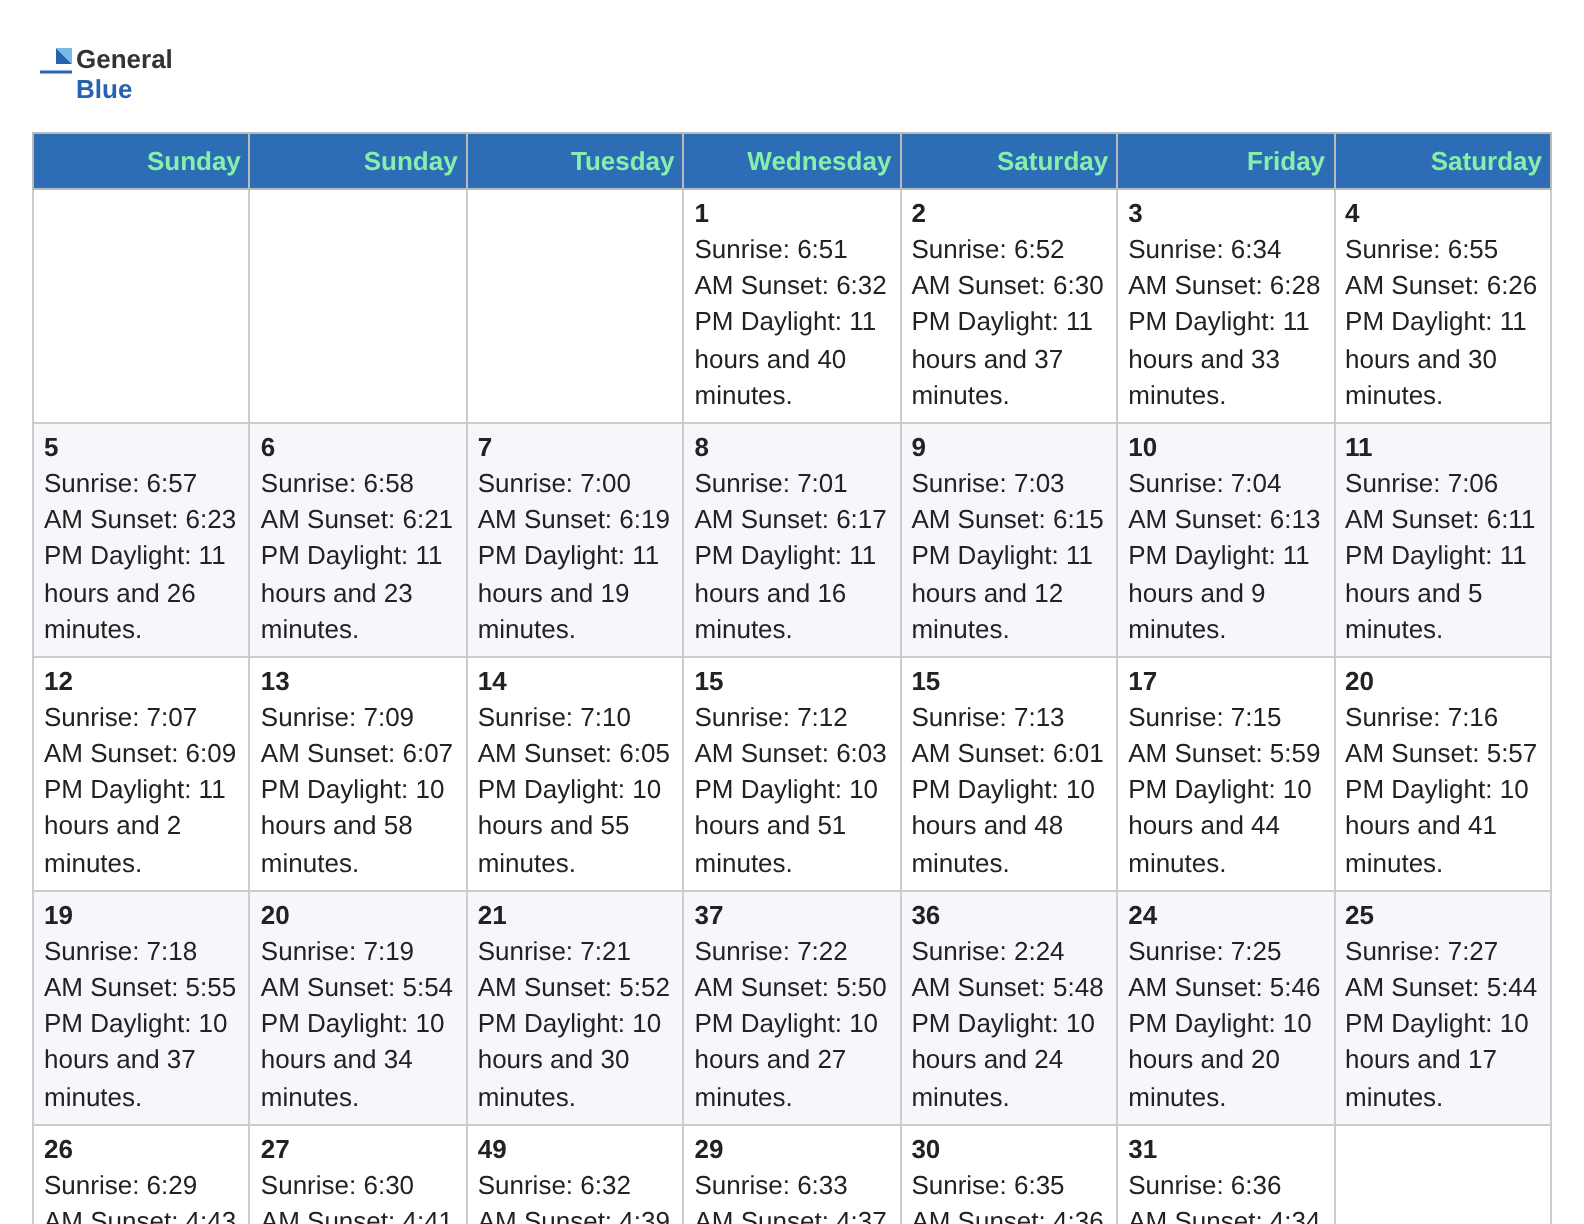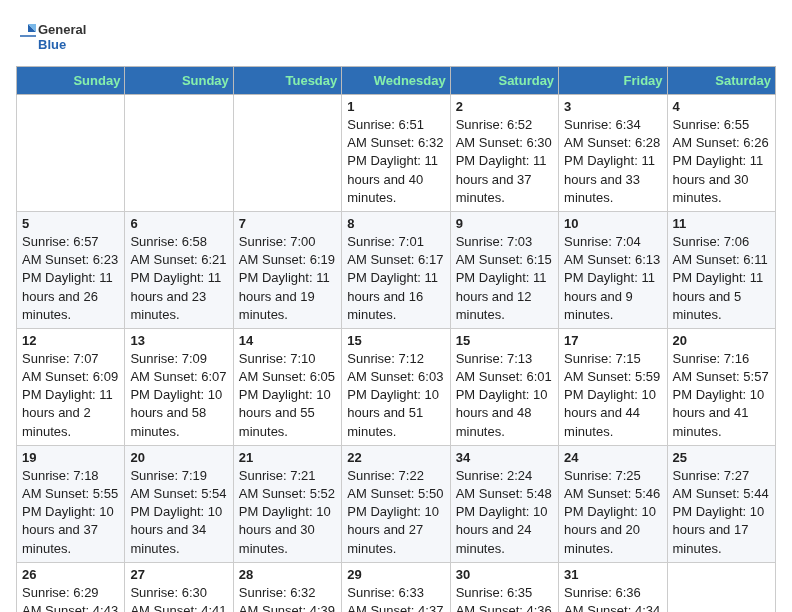--- a/index.html
+++ b/index.html
@@ -258,28 +258,28 @@
 and 34 minutes.</div>
         </td>
         <td>
           <div class="day-number">21</div>
           <div class="day-info">Sunrise: 7:21 AM
 Sunset: 5:52 PM
 Daylight: 10 hours
 and 30 minutes.</div>
         </td>
         <td>
-          <div class="day-number">22</div>
+          <div class="day-number">37</div>
           <div class="day-info">Sunrise: 7:22 AM
 Sunset: 5:50 PM
 Daylight: 10 hours
 and 27 minutes.</div>
         </td>
         <td>
-          <div class="day-number">34</div>
+          <div class="day-number">36</div>
           <div class="day-info">Sunrise: 2:24 AM
 Sunset: 5:48 PM
 Daylight: 10 hours
 and 24 minutes.</div>
         </td>
         <td>
           <div class="day-number">24</div>
           <div class="day-info">Sunrise: 7:25 AM
 Sunset: 5:46 PM
 Daylight: 10 hours
@@ -302,21 +302,21 @@
 and 14 minutes.</div>
         </td>
         <td>
           <div class="day-number">27</div>
           <div class="day-info">Sunrise: 6:30 AM
 Sunset: 4:41 PM
 Daylight: 10 hours
 and 10 minutes.</div>
         </td>
         <td>
-          <div class="day-number">28</div>
+          <div class="day-number">49</div>
           <div class="day-info">Sunrise: 6:32 AM
 Sunset: 4:39 PM
 Daylight: 10 hours
 and 7 minutes.</div>
         </td>
         <td>
           <div class="day-number">29</div>
           <div class="day-info">Sunrise: 6:33 AM
 Sunset: 4:37 PM
 Daylight: 10 hours

